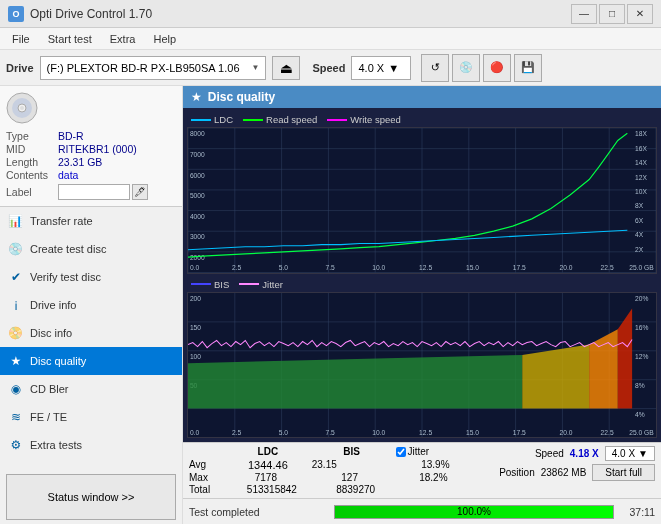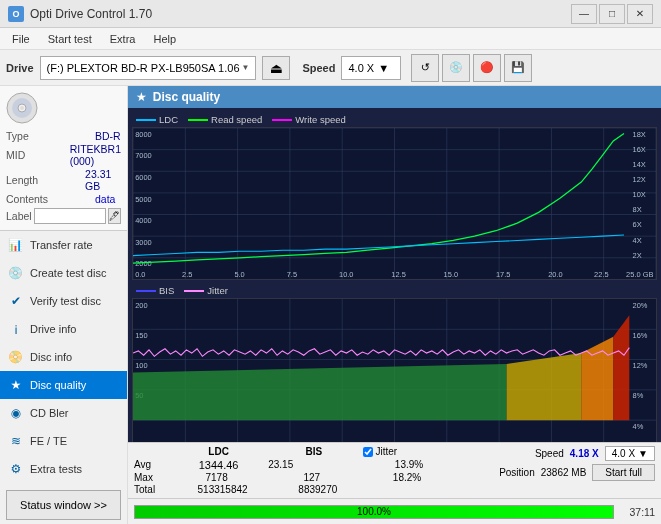--- a/index.html
+++ b/index.html
@@ -13,59 +13,59 @@
     .titlebar-controls { display: flex; gap: 2px; }
     .titlebar-btn { width: 26px; height: 20px; background: #e8e8e8; border: 1px solid #bbb; display: flex; align-items: center; justify-content: center; cursor: pointer; font-size: 10px; color: #333; }
     
     
     .menubar { background: #f5f5f5; height: 22px; display: flex; align-items: center; padding: 0 4px; border-bottom: 1px solid #ddd; gap: 2px; }
     .menu-item { padding: 2px 8px; cursor: pointer; font-size: 11px; color: #333; }
     
     
     .drivebar { background: #f0f0f0; height: 36px; display: flex; align-items: center; padding: 0 6px; border-bottom: 1px solid #ddd; gap: 6px; }
     .drive-label { font-size: 11px; font-weight: bold; color: #333; }
-    .drive-select { display: flex; align-items: center; gap: 2px; background: white; border: 1px solid #aaa; padding: 2px 6px; min-width: 200px; height: 24px; }
+    .drive-select { display: flex; align-items: center; gap: 12px; background: white; border: 1px solid #aaa; padding: 2px 6px; min-width: 200px; height: 24px; }
     .drive-select-text { font-size: 11px; flex: 1; }
     .drive-select-arrow { font-size: 8px; color: #555; }
     .drive-eject-btn { width: 28px; height: 24px; background: #e8e8e8; border: 1px solid #aaa; display: flex; align-items: center; justify-content: center; cursor: pointer; font-size: 14px; }
     .speed-label { font-size: 11px; font-weight: bold; color: #333; margin-left: 6px; }
     .speed-select { background: white; border: 1px solid #aaa; padding: 2px 6px; height: 24px; display: flex; align-items: center; gap: 4px; min-width: 60px; }
     .toolbar-icons { display: flex; gap: 3px; margin-left: 4px; }
     .toolbar-icon-btn { width: 28px; height: 28px; background: #e8e8e8; border: 1px solid #aaa; display: flex; align-items: center; justify-content: center; cursor: pointer; }
     
     
     .main { display: flex; height: calc(524px - 28px - 22px - 36px); }
     
     
-    .sidebar { width: 128px; background: #f0f0f0; border-right: 1px solid #ddd; display: flex; flex-direction: column; }
+    .sidebar { width: 183px; background: #f0f0f0; border-right: 1px solid #ddd; display: flex; flex-direction: column; }
     
     
     .disc-panel { background: #f8f8f8; border-bottom: 1px solid #ccc; padding: 6px; }
     .disc-header { display: flex; align-items: center; gap: 4px; margin-bottom: 6px; }
     .disc-icon { width: 32px; height: 32px; }
     .disc-rows { display: flex; flex-direction: column; gap: 1px; }
     .disc-row { display: flex; align-items: center; font-size: 10.5px; }
     .disc-row-label { color: #555; width: 52px; }
-    .disc-row-value { color: #00008b; font-weight: 500; margin-left: 37px; }
+    .disc-row-value { color: #00008b; font-weight: 500; }
     .disc-row-value.data { color: #0000cd; }
     .label-input-row { display: flex; align-items: center; margin-top: 2px; }
     .label-key { color: #555; font-size: 10.5px; width: 52px; }
     .label-input { border: 1px solid #aaa; width: 72px; height: 16px; font-size: 10px; }
     .label-icon-btn { width: 16px; height: 16px; background: #e8e8e8; border: 1px solid #aaa; display: flex; align-items: center; justify-content: center; cursor: pointer; font-size: 9px; margin-left: 2px; }
     
     
     .sidebar-nav { display: flex; flex-direction: column; flex: 1; }
     .nav-item { display: flex; align-items: center; height: 28px; padding: 0 8px; cursor: pointer; gap: 6px; font-size: 11px; color: #333; }
     .nav-item.active { background: #0078d7; color: white; }
     .nav-item.active .nav-icon { color: white; }
     .nav-icon { width: 16px; height: 16px; display: flex; align-items: center; justify-content: center; font-size: 12px; color: #0060a0; }
     .nav-item.active .nav-icon { color: white; }
     
     
-    .status-btn { margin: 4px 6px; background: #e8e8e8; border: 1px solid #aaa; padding: 8px; text-align: center; cursor: pointer; font-size: 11px; }
+    .status-btn { margin: 4px 6px; background: #e8e8e8; border: 1px solid #aaa; padding: 16px; text-align: center; cursor: pointer; font-size: 11px; }
     
     
     .content { flex: 1; display: flex; flex-direction: column; background: #fff; }
     
     
     .quality-header { background: #4a8bc4; color: white; padding: 3px 8px; display: flex; align-items: center; gap: 6px; height: 22px; }
     .quality-title { font-size: 12px; font-weight: bold; }
     .quality-icon { font-size: 12px; }
     
     
@@ -435,20 +435,21 @@
           <div style="display:flex; gap:6px; align-items:center; width:100%; justify-content:flex-end;">
             <span style="font-size:10px;">Position</span>
             <span style="font-size:10px;">23862 MB</span>
             <div class="start-btn">Start full</div>
           </div>
         </div>
       </div>
     </div>
 
     <div class="progress-area">
+      <span class="status-text">Test completed</span>
       <div class="progress-bar-outer">
         <div class="progress-bar-inner" style="width:100%;"></div>
         <div class="progress-text">100.0%</div>
       </div>
       <span class="time-text">37:11</span>
     </div>
 
   </div>
 </div>
 

